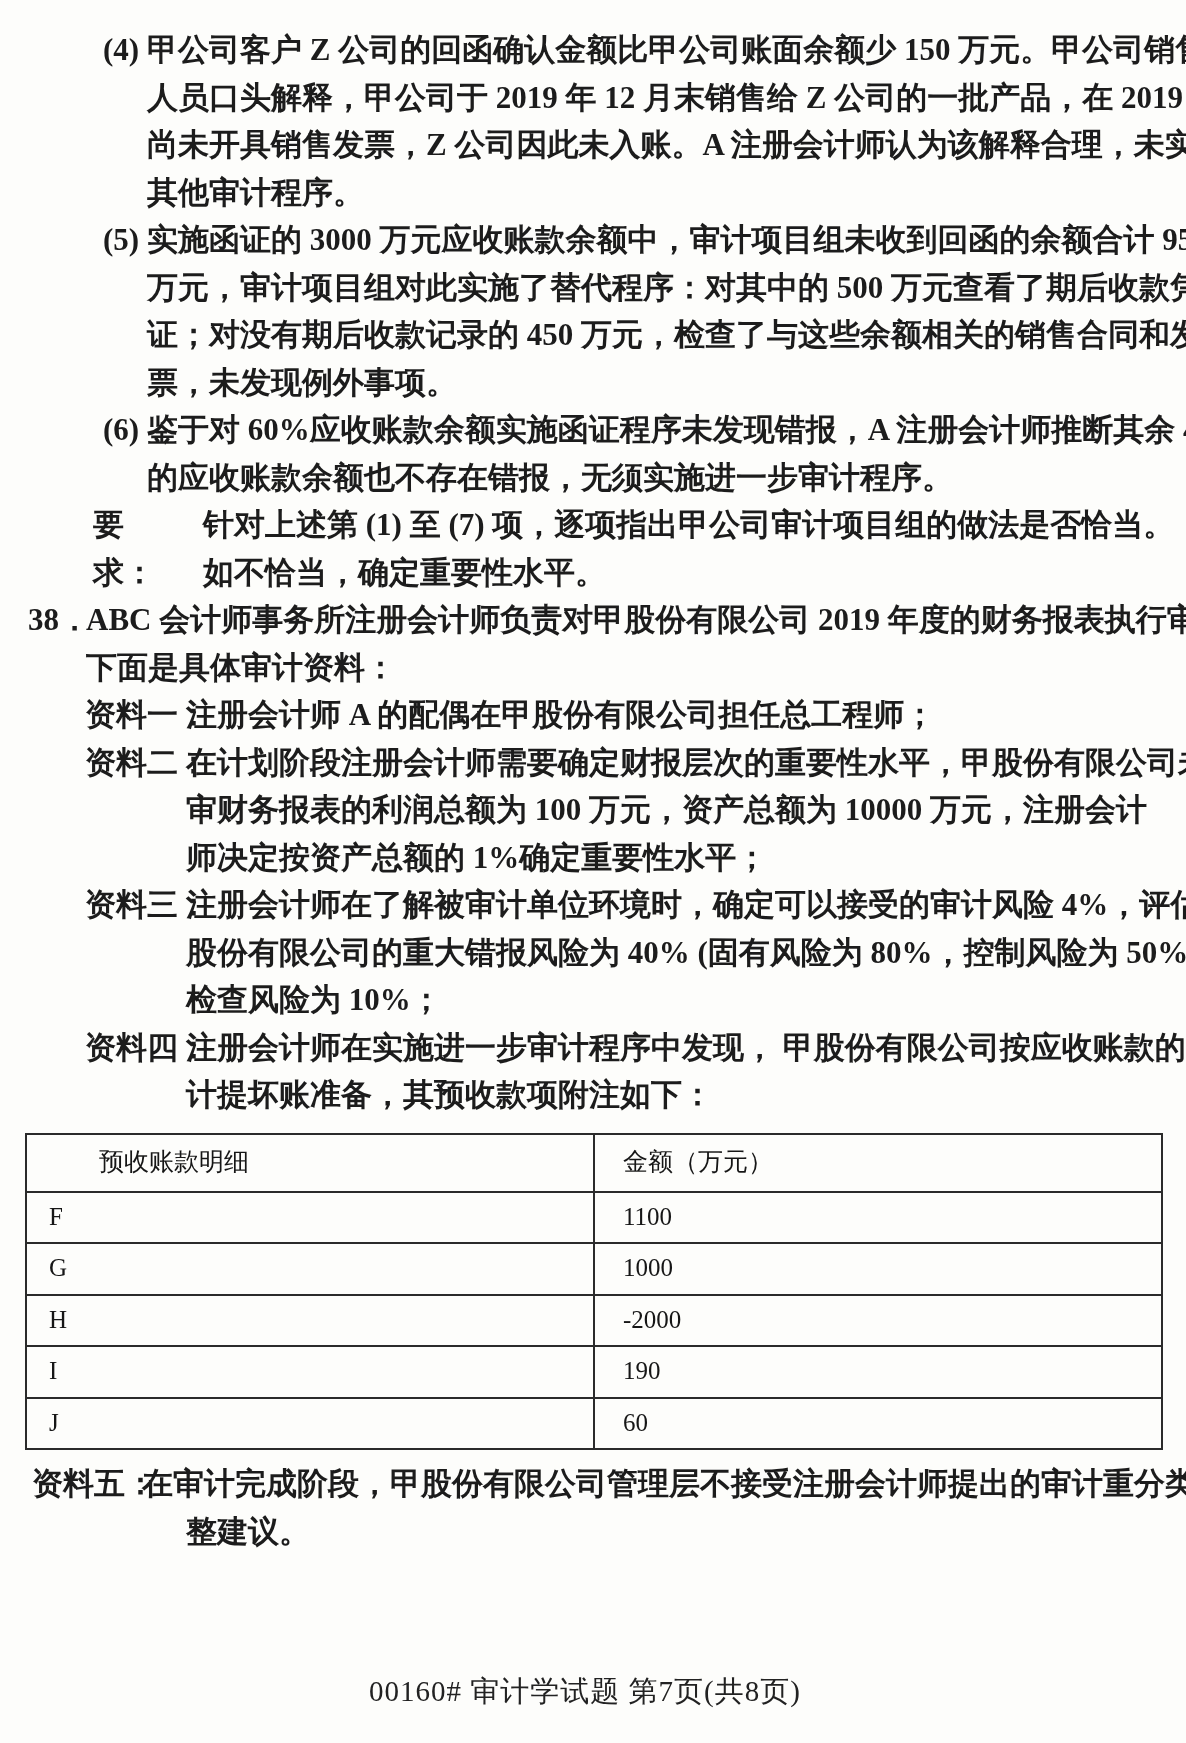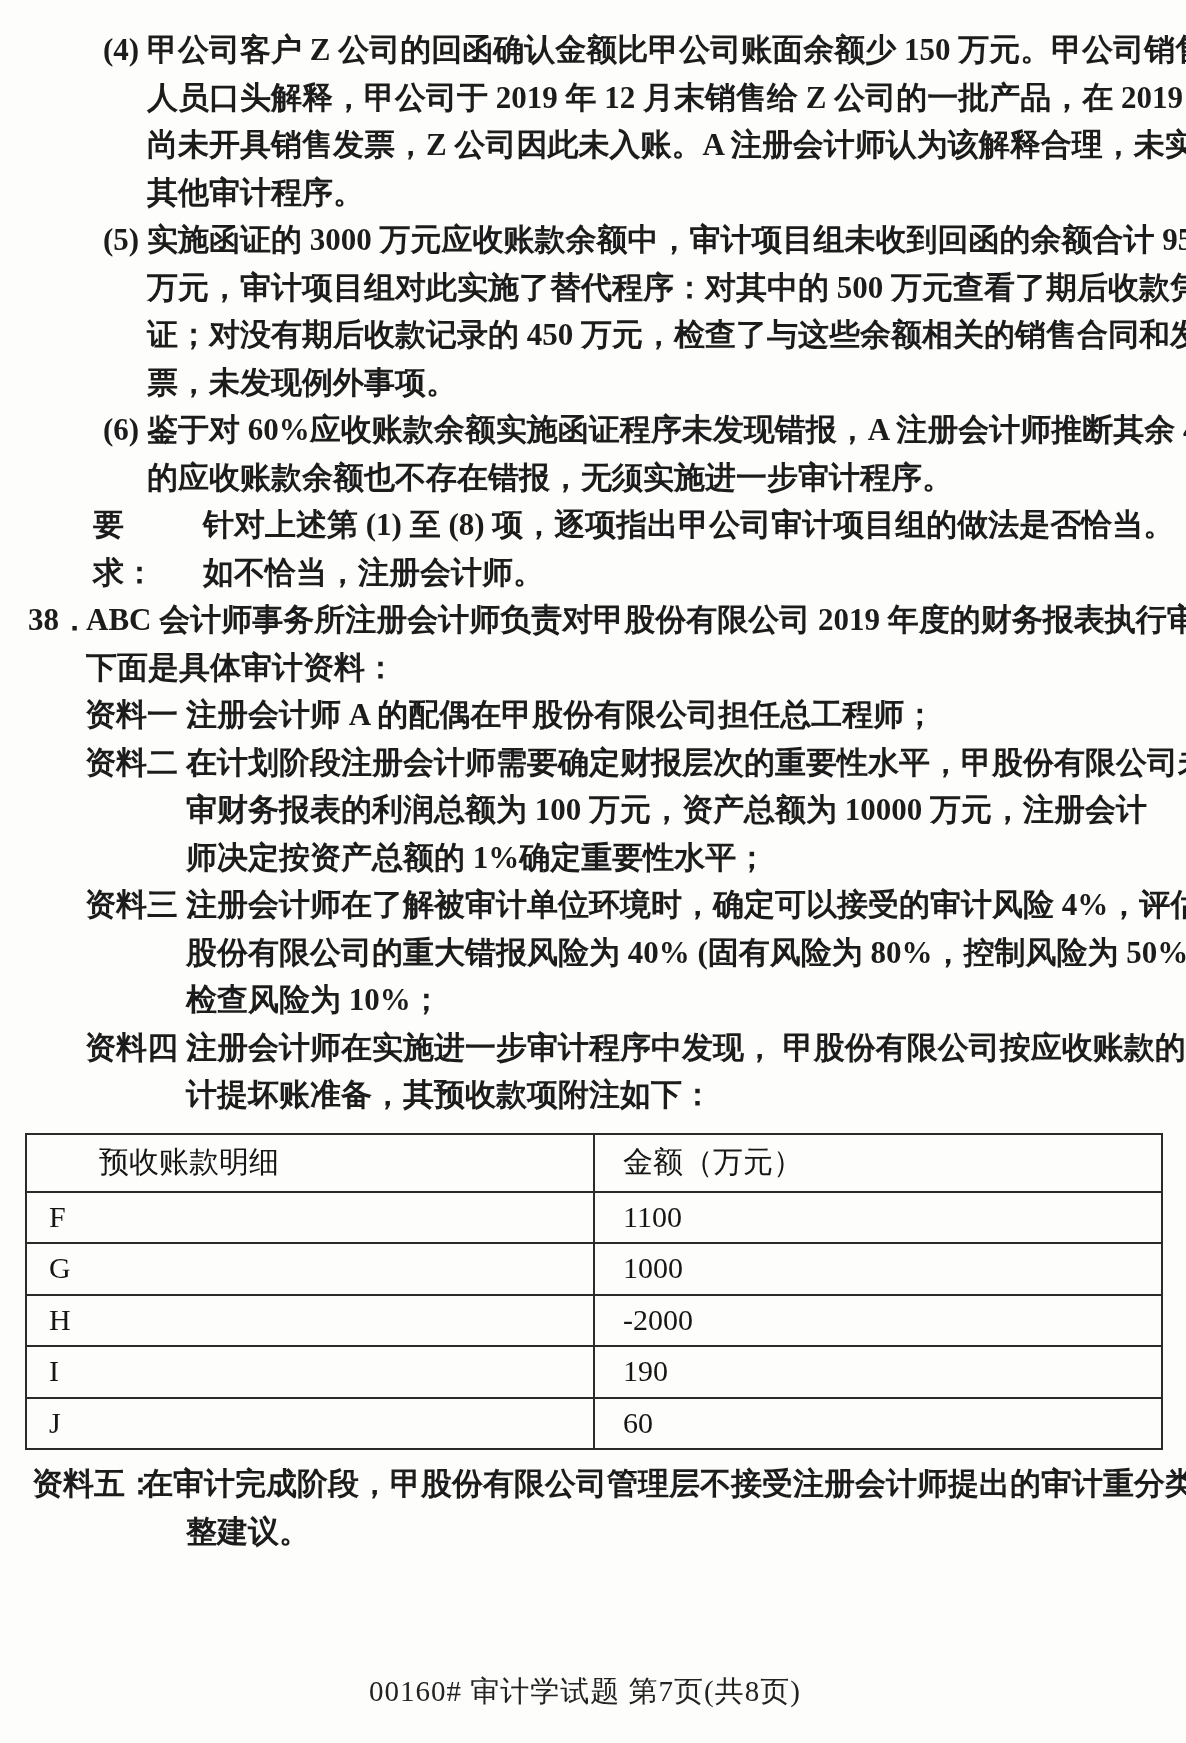--- a/index.html
+++ b/index.html
@@ -46,21 +46,21 @@
   .mat5 .body .line.indent { padding-left: 44px; }
 
   .line { white-space: nowrap; }
 
   
   .note-table {
     margin: 14px 0 10px 25px;
     width: 1138px;
     border-collapse: collapse;
     font-weight: 400;
-    font-size: 30px;
+    font-size: 25px;
     color: #161616;
   }
   .note-table td {
     border: 2px solid #2b2b2b;
     height: 47px;
     padding: 0 0 2px 22px;
     vertical-align: middle;
   }
   .note-table tr.header-row td { height: 54px; }
   .note-table td.col-detail { width: 50%; }
@@ -108,22 +108,22 @@
       <div class="num">(6)</div>
       <div class="body">
         <div class="line">鉴于对 60%应收账款余额实施函证程序未发现错报，A 注册会计师推断其余 40 %</div>
         <div class="line">的应收账款余额也不存在错报，无须实施进一步审计程序。</div>
       </div>
     </div>
 
     <div class="req">
       <div class="label">要求：</div>
       <div class="body">
-        <div class="line">针对上述第 (1) 至 (8) 项，逐项指出甲公司审计项目组的做法是否恰当。</div>
-        <div class="line">如不恰当，注册会计师。</div>
+        <div class="line">针对上述第 (1) 至 (7) 项，逐项指出甲公司审计项目组的做法是否恰当。</div>
+        <div class="line">如不恰当，确定重要性水平。</div>
       </div>
     </div>
 
     <div class="q38">
       <div class="num">38．</div>
       <div class="body">
         <div class="line">ABC 会计师事务所注册会计师负责对甲股份有限公司 2019 年度的财务报表执行审计，</div>
         <div class="line">下面是具体审计资料：</div>
       </div>
     </div>

